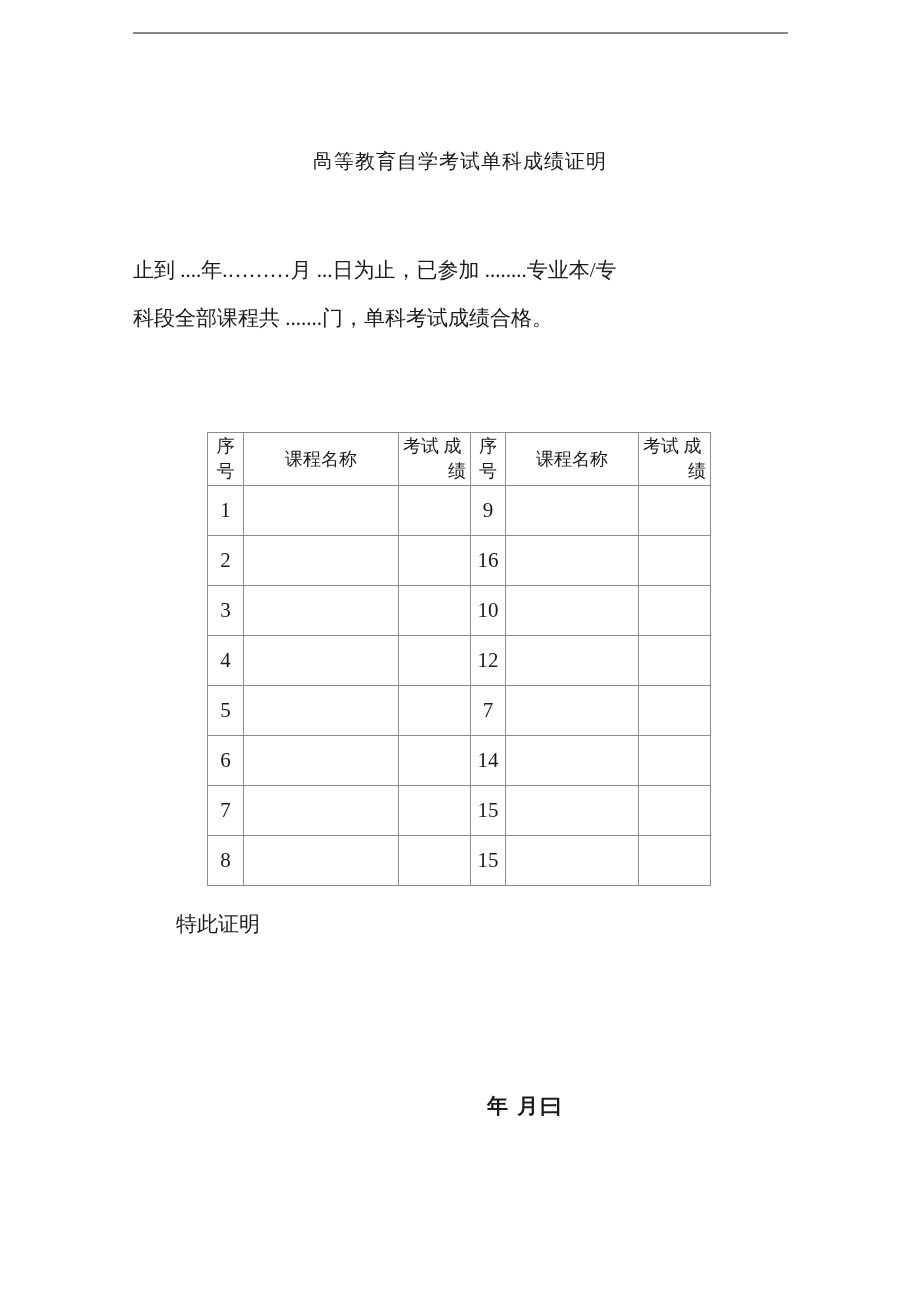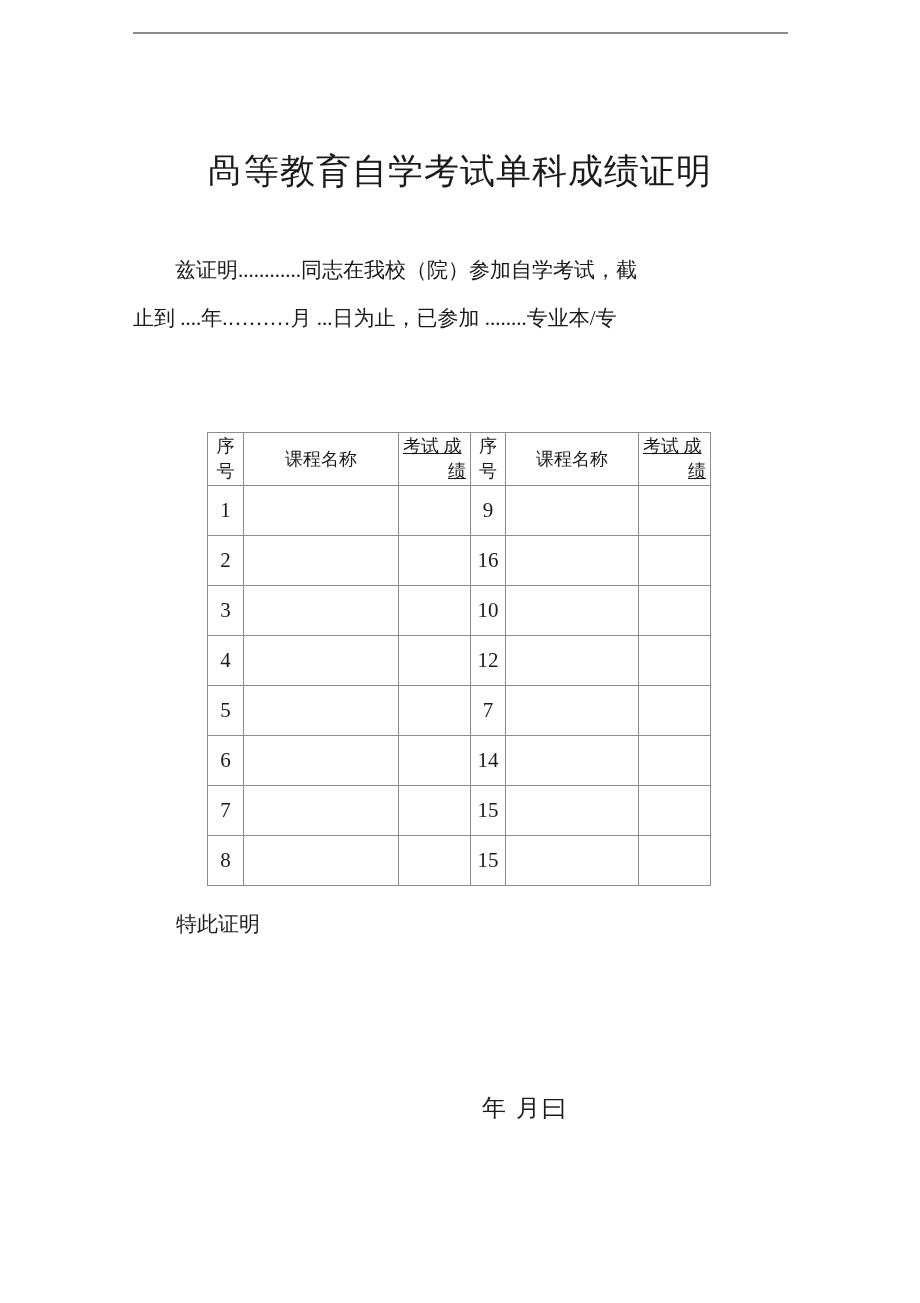--- a/index.html
+++ b/index.html
@@ -34,21 +34,21 @@
     background: #8a8a8a;
   }
 
   
   .doc-title {
     position: absolute;
     left: 0;
     top: 148px;
     width: 920px;
     text-align: center;
-    font-size: 35px;
+    font-size: 20px;
     letter-spacing: 1px;
     font-weight: 400;
     white-space: nowrap;
   }
 
   
   .body-block {
     position: absolute;
     left: 133px;
     top: 246px;
@@ -94,21 +94,20 @@
   }
   .hdr-stack {
     display: block;
     line-height: 25px;
     text-align: center;
   }
   .hdr-score {
     display: block;
     line-height: 25px;
     padding: 0 4px;
-    text-decoration: underline;
   }
   .hdr-score .l1 { display: block; text-align: left; }
   .hdr-score .l2 { display: block; text-align: right; }
 
   .data-row td {
     height: 49px;
   }
   .cell-no {
     text-align: center;
     font-size: 21px;
@@ -136,36 +135,37 @@
     font-size: 21px;
   }
   .date-line {
     position: absolute;
     left: 0;
     top: 1092px;
     width: 920px;
     text-align: center;
     padding-left: 130px;
     box-sizing: border-box;
-    font-size: 24px;
+    font-size: 21px;
     letter-spacing: 2px;
+    font-weight: bold;
   }
 </style>
 </head>
 <body>
 
 <div class="page">
 
   <div class="top-rule"></div>
 
   <div class="doc-title">咼等教育自学考试单科成绩证明</div>
 
   <div class="body-block">
-    <div class="body-line indent">兹证明............同志在我校（院）参加自学考试，截</div>
     <div class="body-line">止到 ....年.………月 ...日为止，已参加  ........专业本/专</div>
+    <div class="body-line">科段全部课程共 .......门，单科考试成绩合格。</div>
   </div>
 
   <table class="grade-table">
     <colgroup>
       <col class="col-no">
         <col class="col-name">
         <col class="col-sc">
       <col class="col-no2">
         <col class="col-name2">
         <col class="col-sc2">

